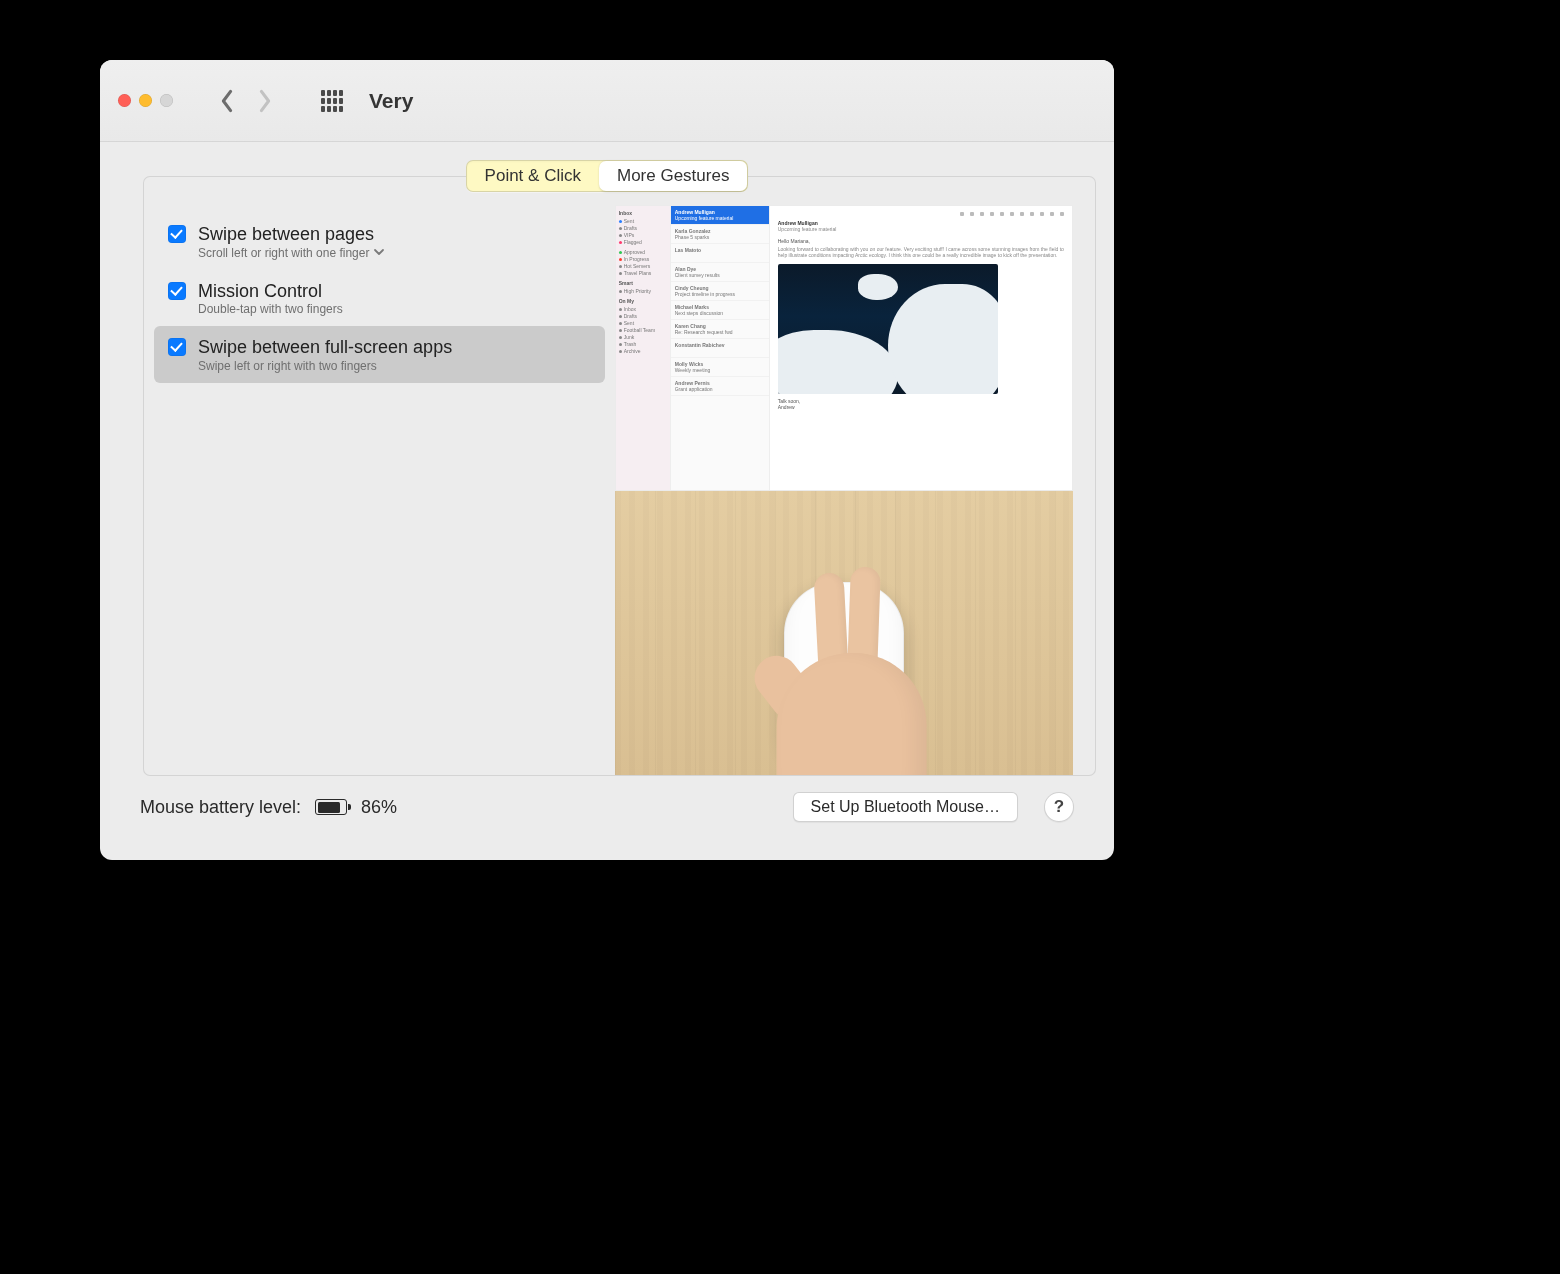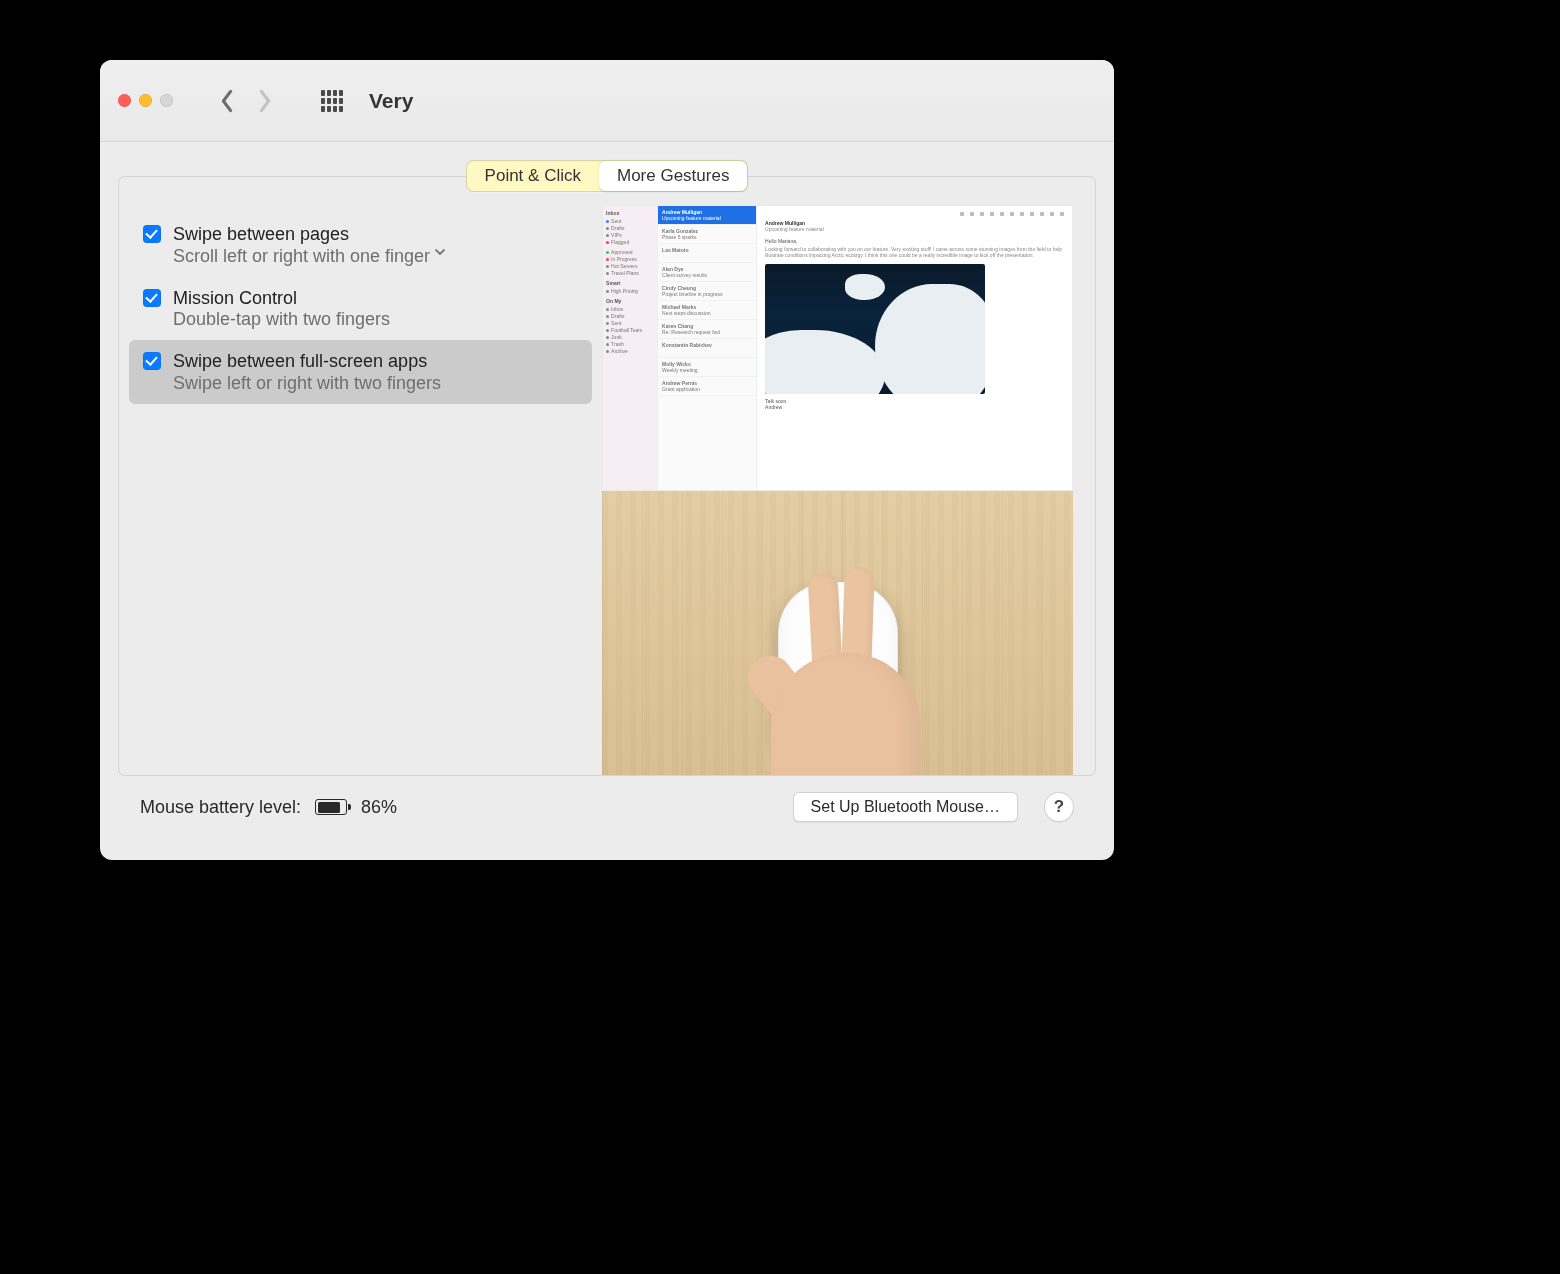--- a/index.html
+++ b/index.html
@@ -93,20 +93,21 @@
   }
 
   .panel {
     flex: 1;
     background: #ececec;
     border: 1px solid rgba(0,0,0,0.10);
     border-radius: 7px;
     display: flex;
     overflow: hidden;
     padding-top: 28px;
+    margin-left: 25px;
   }
 
   .gesturelist { width: 49.5%; padding: 8px 0; }
   .gitem {
     padding: 10px 14px 10px 14px;
     display: flex;
     gap: 12px;
     margin: 0 10px;
     border-radius: 6px;
   }
@@ -123,21 +124,21 @@
   .cb::after {
     content: "";
     position: absolute;
     left: 5px; top: 2px;
     width: 5px; height: 9px;
     border: solid #fff;
     border-width: 0 2.4px 2.4px 0;
     transform: rotate(42deg);
   }
   .gtitle { font-size: 18px; color: #222; line-height: 1.25; }
-  .gsub   { font-size: 18px; color: #6f6f6f; display: flex; align-items: flex-start; gap: 4px; }
+  .gsub   { font-size: 12px; color: #6f6f6f; display: flex; align-items: flex-start; gap: 4px; }
   .chev { width: 12px; height: 12px; }
 
   .preview {
     flex: 1;
     display: flex;
     flex-direction: column;
     padding-right: 22px;
     padding-top: 0;
   }
   .screenshot {

